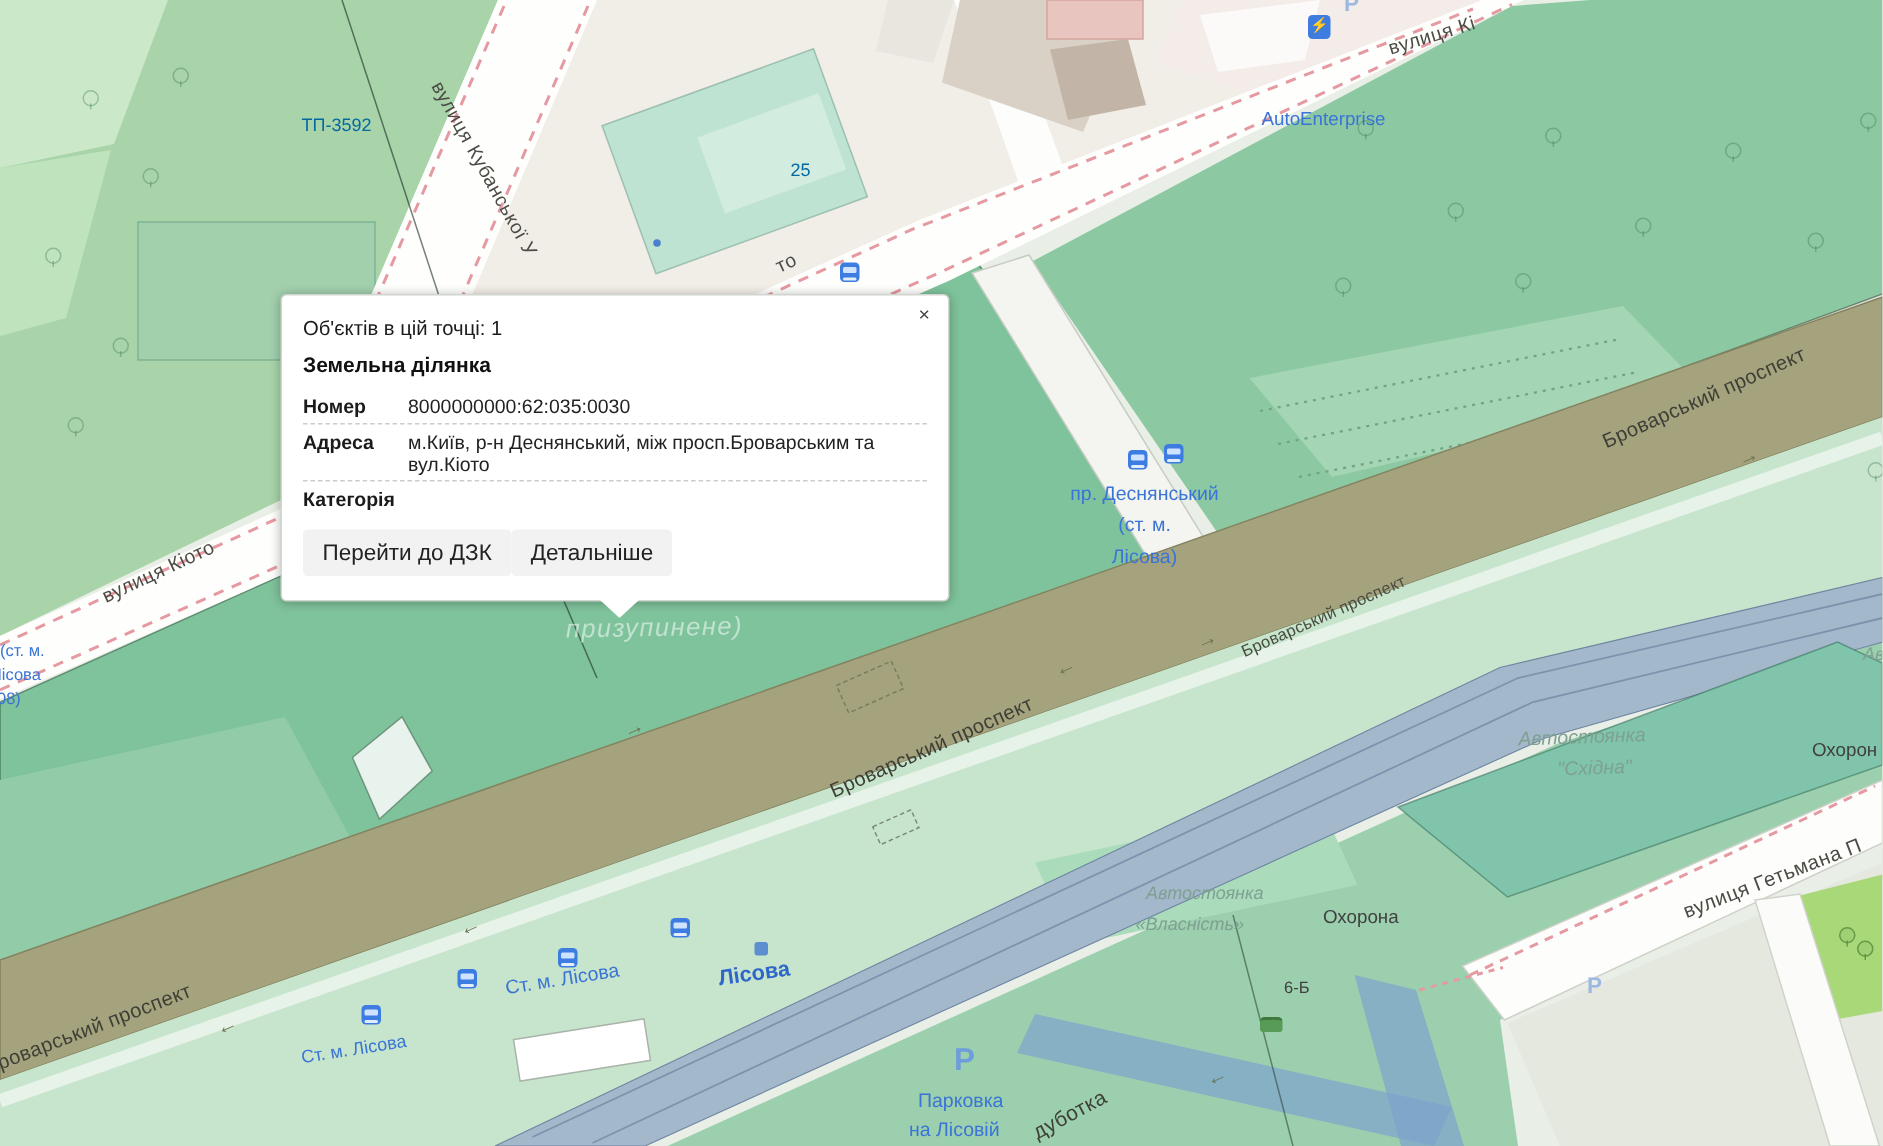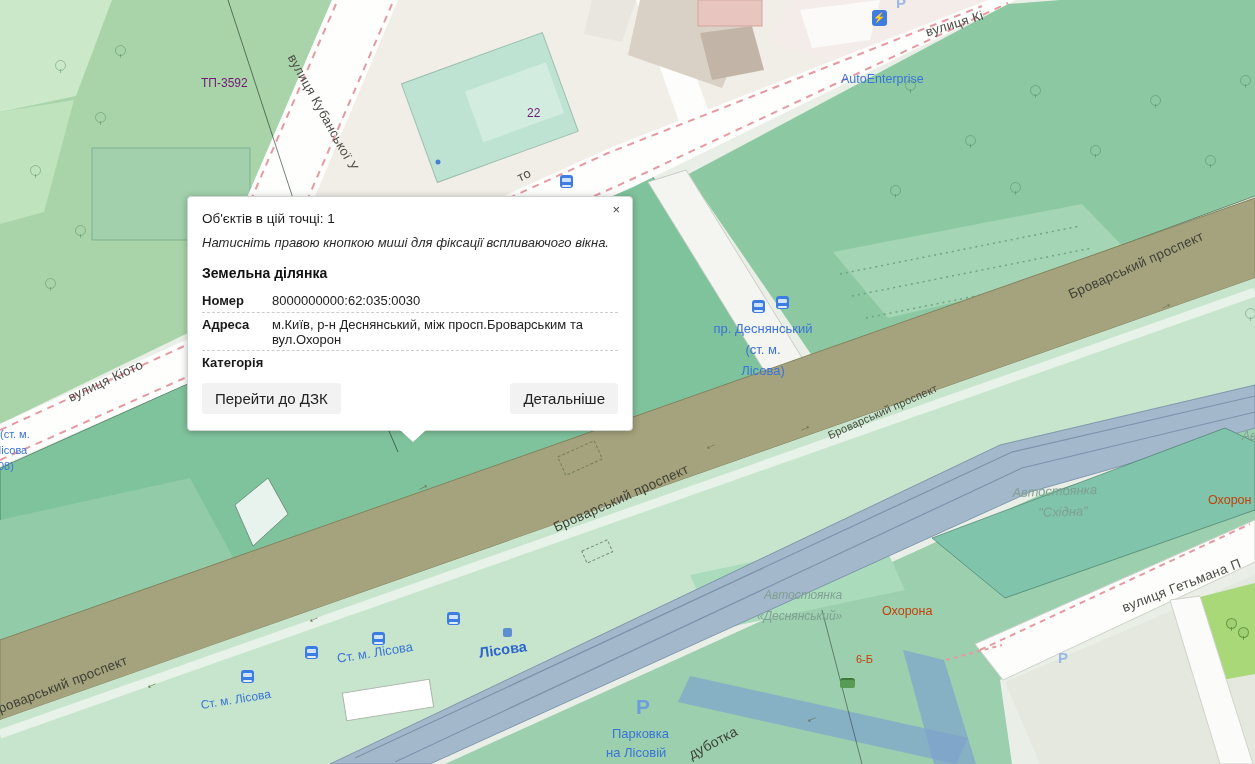--- a/index.html
+++ b/index.html
@@ -6,22 +6,22 @@
   .stage{position:relative;width:1255px;height:764px;overflow:hidden;
          font-family:"Liberation Sans",sans-serif;background:#e9efe6;}
   .map-svg{position:absolute;left:0;top:0;z-index:0;}
   #map-layer{position:absolute;left:0;top:0;width:100%;height:100%;z-index:2;pointer-events:none;}
 
   
   .map-label{position:absolute;white-space:pre;transform-origin:0 0;line-height:1.12;}
   .street{font-size:13px;color:#4c4c46;letter-spacing:.4px;}
   .road{font-size:13.5px;color:#3e4037;letter-spacing:.3px;}
   .road-sm{font-size:11px;color:#4a4c41;letter-spacing:.2px;}
-  .faded{font-size:12px;color:#701a75;}
-  .place{font-size:12.5px;color:#c2410c;}
+  .faded{font-size:12px;color:#0369a1;}
+  .place{font-size:12.5px;color:#404040;}
   .area{font-size:12px;font-style:italic;color:#7fa092;}
   .poiblue{font-size:13px;color:#3a74d6;}
   .poibold{font-size:14.5px;font-weight:bold;color:#2f66cc;}
   .ghost{font-size:17px;font-style:italic;color:rgba(245,252,248,.55);letter-spacing:1px;}
   .pfade{font-size:15px;font-weight:bold;color:#9db9e2;}
   .pbig{font-size:21px;font-weight:bold;color:#6f9ddb;}
 
   .dir-arrow{position:absolute;color:#6b7553;font-size:14px;font-weight:bold;transform-origin:center;}
 
   .bus-icon{position:absolute;width:13px;height:13px;background:#3d7de2;border-radius:3px;}
@@ -43,21 +43,21 @@
          font-size:13px;color:#222;}
   .popup-close{position:absolute;top:3px;right:8px;background:none;border:none;
          font-size:13px;color:#444;cursor:pointer;font-family:inherit;padding:2px 4px;}
   .popup-objects{font-size:13.5px;margin:1px 0 9px;color:#1c1c1c;}
   .popup-hint{font-style:italic;font-size:13px;margin-bottom:15px;color:#2a2a2a;}
   .popup-section-title{font-weight:bold;font-size:14px;margin-bottom:8px;color:#111;}
   .prow{display:flex;padding:4px 0 3.5px;border-bottom:1px dashed #ccc;font-size:13px;align-items:baseline;}
   .prow:last-child{border-bottom:none;}
   .plabel{width:70px;font-weight:bold;flex-shrink:0;color:#1a1a1a;}
   .pvalue{flex:1;color:#222;}
-  .popup-actions{display:flex;justify-content:space-between;margin-top:9px;}
+  .popup-actions{display:flex;margin-top:9px;}
   .popup-btn{background:#f2f2f2;border:none;border-radius:3px;padding:7px 13px;
          font-size:15px;font-family:inherit;color:#222;cursor:pointer;}
   .popup-pointer{position:absolute;left:212px;bottom:-12px;width:0;height:0;
          border:13px solid transparent;border-top:12px solid #fff;border-bottom:none;}
 </style>
 </head>
 <body>
 
 <div class="stage">
 
@@ -172,39 +172,39 @@
     <g>
       <path d="M228,0 L305,235 L398,452" stroke="rgba(25,45,35,.6)" stroke-width="1" fill="none"></path>
       <path d="M822,610 L862,764" stroke="rgba(30,50,40,.5)" stroke-width="1" fill="none"></path>
       <circle cx="438" cy="162" r="2.5" fill="#4a7fd0"></circle>
     </g>
   </svg>
 
   <div id="map-layer">
       <span class="map-label faded" style="transform: rotate(0deg); left: 201px; top: 77px;">ТП-3592</span>
       <span class="map-label street" style="transform: rotate(61deg); left: 297px; top: 52px;">вулиця Кубанської У</span>
-      <span class="map-label faded" style="transform: rotate(0deg); left: 527px; top: 107px;">22</span>
+      <span class="map-label faded" style="transform: rotate(0deg); left: 527px; top: 107px;">25</span>
       <span class="map-label street" style="transform: rotate(-25deg); left: 66px; top: 392px;">вулиця Кіото</span>
       <span class="map-label street" style="transform: rotate(-25deg); left: 515px; top: 172px;">то</span>
       <span class="map-label street" style="transform: rotate(-17deg); left: 924px; top: 26px;">вулиця Кі</span>
       <span class="map-label poiblue" style="font-size: 12.5px; transform: rotate(0deg); left: 841px; top: 29px; margin-top: 43px;">AutoEnterprise</span>
       <span class="map-label road" style="transform: rotate(-24deg); left: 1066px; top: 288px;">Броварський проспект</span>
       <span class="map-label poiblue" style="transform: translateX(-50%) rotate(0deg); left: 763px; top: 322px;">пр. Деснянський</span>
       <span class="map-label poiblue" style="transform: translateX(-50%) rotate(0deg); left: 763px; top: 343px;">(ст. м.</span>
       <span class="map-label poiblue" style="transform: translateX(-50%) rotate(0deg); left: 763px; top: 364px;">Лісова)</span>
       <span class="map-label road" style="transform: rotate(-24deg); left: 551px; top: 521px;">Броварський проспект</span>
       <span class="map-label road-sm" style="transform: rotate(-24deg); left: 826px; top: 430px;">Броварський проспект</span>
       <span class="map-label road" style="transform: rotate(-21deg); left: -4px; top: 702px;">роварський проспект</span>
       <span class="map-label poiblue" style="transform: rotate(-9deg); left: 336px; top: 652px;">Ст. м. Лісова</span>
       <span class="map-label poiblue" style="font-size: 12px; transform: rotate(-9deg); left: 200px; top: 699px;">Ст. м. Лісова</span>
       <span class="map-label poibold" style="transform: rotate(-8deg); left: 478px; top: 645px;">Лісова</span>
       <span class="map-label area" style="font-size: 13px; transform: rotate(-2deg); left: 1012px; top: 486px;">Автостоянка</span>
       <span class="map-label area" style="font-size: 13px; transform: rotate(-2deg); left: 1038px; top: 506px;">"Східна"</span>
       <span class="map-label area" style="transform: rotate(0deg); left: 764px; top: 589px;">Автостоянка</span>
-      <span class="map-label area" style="transform: rotate(0deg); left: 757px; top: 610px;">«Деснянський»</span>
+      <span class="map-label area" style="transform: rotate(0deg); left: 757px; top: 610px;">«Власність»</span>
       <span class="map-label place" style="transform: rotate(0deg); left: 882px; top: 604px;">Охорона</span>
       <span class="map-label place" style="transform: rotate(0deg); left: 1208px; top: 493px;">Охорон</span>
       <span class="map-label area" style="transform: rotate(0deg); left: 1242px; top: 430px; text-align: right;">Ав</span>
       <span class="map-label street" style="font-size: 13.5px; transform: rotate(-21deg); left: 1120px; top: 601px;">вулиця Гетьмана П</span>
       <span class="map-label ghost" style="transform: rotate(-1deg); left: 377px; top: 410px;">призупинене)</span>
       <span class="map-label pbig" style="transform: rotate(0deg); left: 636px; top: 695px;">P</span>
       <span class="map-label poiblue" style="font-size: 13px; transform: rotate(0deg); left: 612px; top: 727px;">Парковка</span>
       <span class="map-label poiblue" style="font-size: 13px; transform: rotate(0deg); left: 606px; top: 746px;">на Лісовій</span>
       <span class="map-label road" style="font-size: 14px; transform: rotate(-28deg); left: 686px; top: 749px;">дуботка</span>
       <span class="map-label place" style="font-size: 11px; transform: rotate(0deg); left: 856px; top: 653px;">6-Б</span>
@@ -246,30 +246,29 @@
       <div class="tree" style="left: 890px; top: 185px;"></div>
       <div class="tree" style="left: 1010px; top: 182px;"></div>
       <div class="tree" style="left: 1245px; top: 308px;"></div>
       <div class="tree dark" style="left: 1226px; top: 618px;"></div>
       <div class="tree dark" style="left: 1238px; top: 627px;"></div>
     </div>
 
   <div class="popup">
     <button class="popup-close">×</button>
     <div class="popup-objects">Об'єктів в цій точці: 1</div>
-    <div class="popup-hint">Натисніть правою кнопкою миші для фіксації вспливаючого вікна.</div>
     <div class="popup-section-title">Земельна ділянка</div>
     <div class="popup-table" id="fields">
         <div class="prow">
           <div class="plabel">Номер</div>
           <div class="pvalue">8000000000:62:035:0030</div>
         </div>
         <div class="prow">
           <div class="plabel">Адреса</div>
-          <div class="pvalue">м.Київ, р-н Деснянський, між просп.Броварським та вул.Охорон</div>
+          <div class="pvalue">м.Київ, р-н Деснянський, між просп.Броварським та вул.Кіото</div>
         </div>
         <div class="prow">
           <div class="plabel">Категорія</div>
         </div>
       </div>
     <div class="popup-actions">
       <button class="popup-btn">Перейти до ДЗК</button>
       <button class="popup-btn">Детальніше</button>
     </div>
     <div class="popup-pointer"></div>

